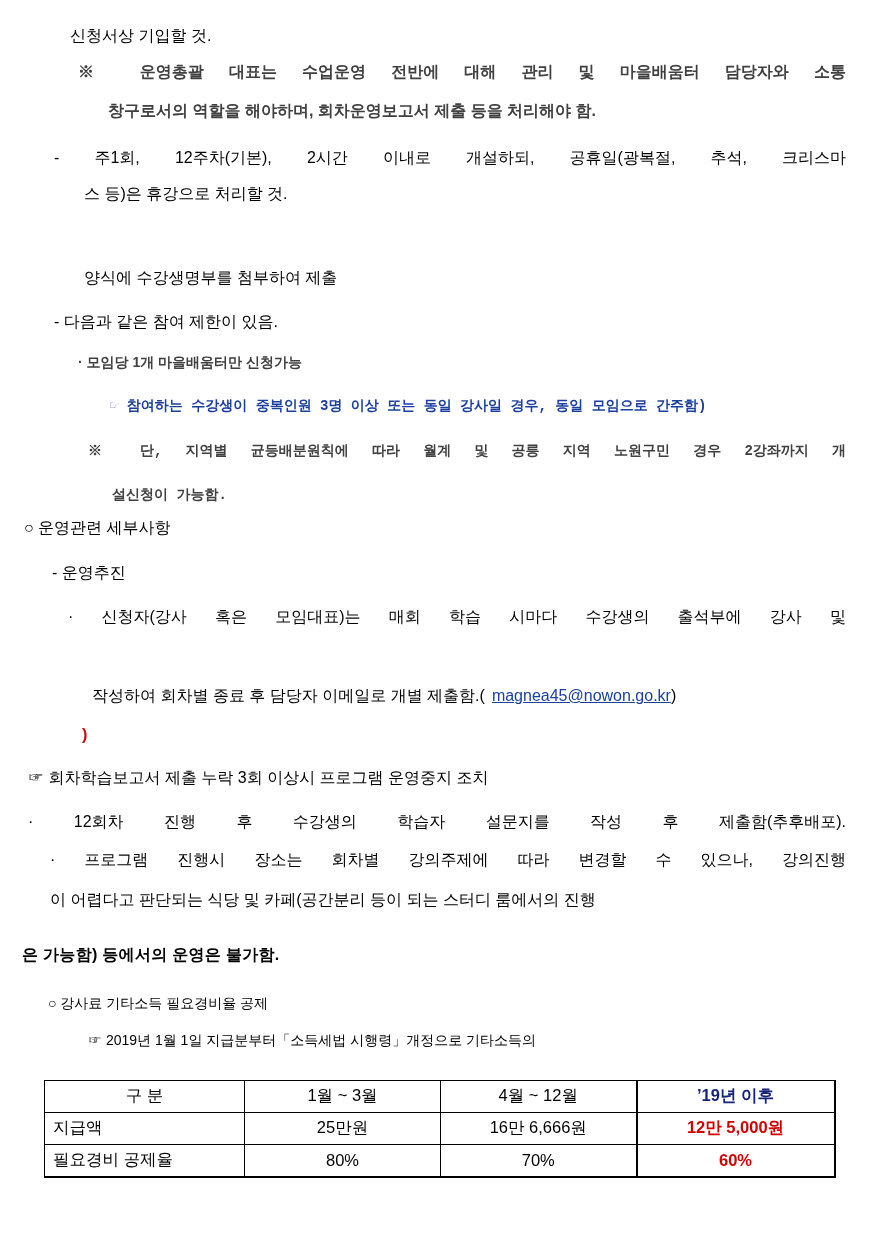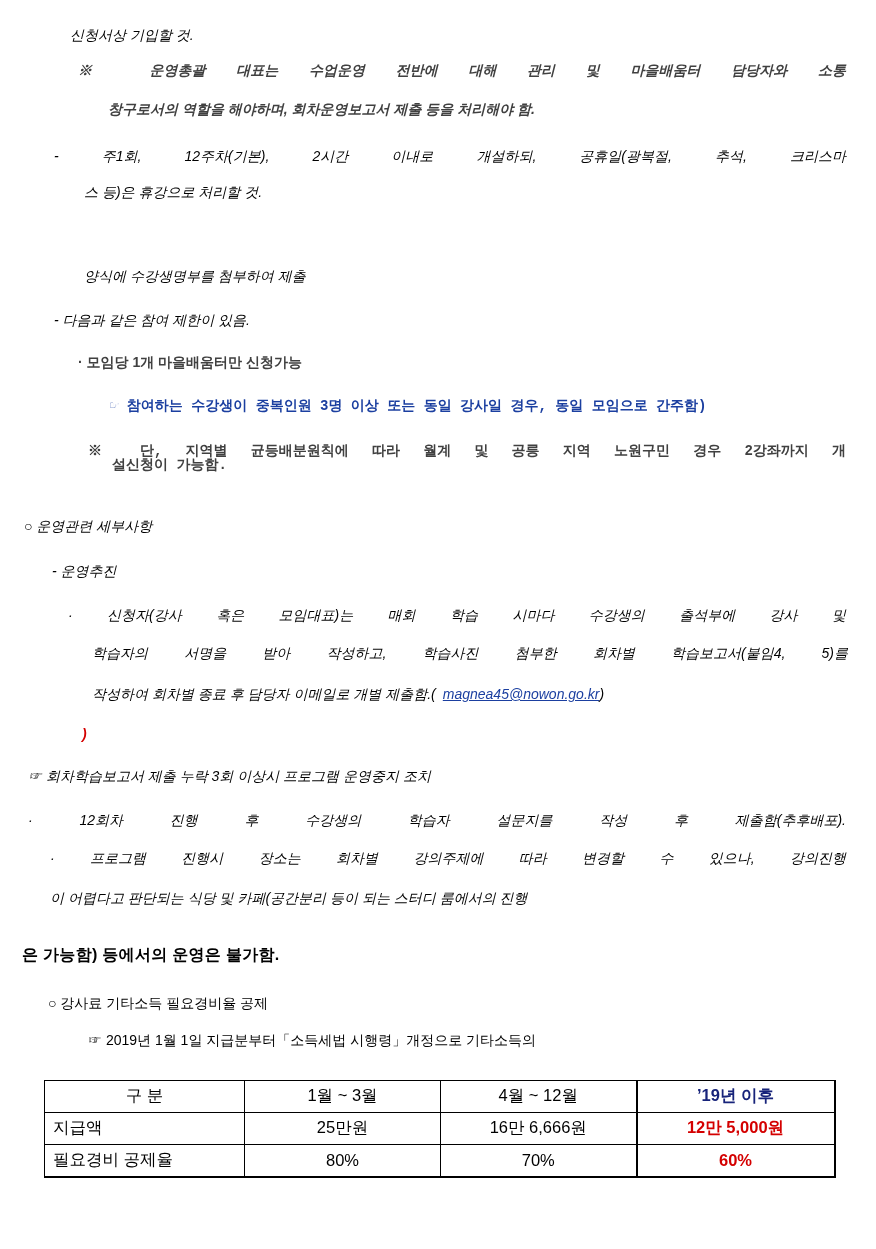--- a/index.html
+++ b/index.html
@@ -34,21 +34,21 @@
   
   .c-black { color: #000000; }
   .c-navy  { color: #404040; }
   .c-blue  { color: #1b3fa0; }
   .c-red   { color: #d40000; }
   .bold    { font-weight: bold; }
   .reg     { font-weight: normal; }
 
   .t17 { font-size: 14px; font-family: Liberation Mono, monospace; }
   .t18 { font-size: 14px; }
-  .t19 { font-size: 14px; font-style: italic; }
+  .t19 { font-size: 16px; }
   .t20 { font-size: 16px; }
 
   .just {
     text-align: justify;
     text-align-last: justify;
   }
 
   
   table.fee {
     position: absolute;
@@ -109,29 +109,28 @@
   <div class="blk t19 c-black reg" style="left:84px; top:268px; width:760px;">양식에 수강생명부를 첨부하여 제출</div>
 
   <div class="blk t19 c-black reg" style="left:54px; top:312px; width:760px;">- 다음과 같은 참여 제한이 있음.</div>
 
   <div class="blk t18 c-navy bold" style="left:78px; top:354px; width:760px;">· 모임당 1개 마을배움터만 신청가능</div>
 
   <div class="blk t17 c-blue bold" style="left:110px; top:397px; width:756px;">☞ 참여하는 수강생이 중복인원 3명 이상 또는 동일 강사일 경우, 동일 모임으로 간주함)</div>
 
   <div class="blk just t17 c-navy bold" style="left:88px; top:442px; width:758px;">※ 단, 지역별 균등배분원칙에 따라 월계 및 공릉 지역 노원구민 경우 2강좌까지 개</div>
 
-  <div class="blk t17 c-navy bold" style="left:112px; top:456px; width:740px;">설신청이 가능함.</div>
+  <div class="blk t17 c-navy bold" style="left:112px; top:486px; width:740px;">설신청이 가능함.</div>
 
   <div class="blk t19 c-black reg" style="left:24px; top:518px; width:760px;">○ 운영관련 세부사항</div>
 
   <div class="blk t19 c-black reg" style="left:52px; top:563px; width:760px;">- 운영추진</div>
 
   <div class="blk just t19 c-black reg" style="left:68px; top:607px; width:778px;">· 신청자(강사 혹은 모임대표)는 매회 학습 시마다 수강생의 출석부에 강사 및</div>
 
-  <div class="blk just t19 c-black reg" style="left:92px; top:645px; width:756px;">학습자의 서명을 받아 작성하고, 학습사진 첨부한 회차별 학습보고서(붙임4, 5)를</div>
 
   <div class="blk t19 c-black reg" style="left:92px; top:686px; width:780px;">
     <span>작성하여 회차별 종료 후 담당자 이메일로 개별 제출함.(</span><span class="underline-link c-blue">magnea45@nowon.go.kr</span><span>)</span>
   </div>
 
   <div class="blk t19 c-red bold" style="left:82px; top:726px; width:760px;">)</div>
 
   <div class="blk t19 c-black reg" style="left:28px; top:768px; width:800px;">☞ 회차학습보고서 제출 누락 3회 이상시 프로그램 운영중지 조치</div>
 
   <div class="blk just t19 c-black reg" style="left:28px; top:812px; width:818px;">· 12회차 진행 후 수강생의 학습자 설문지를 작성 후 제출함(추후배포).</div>

